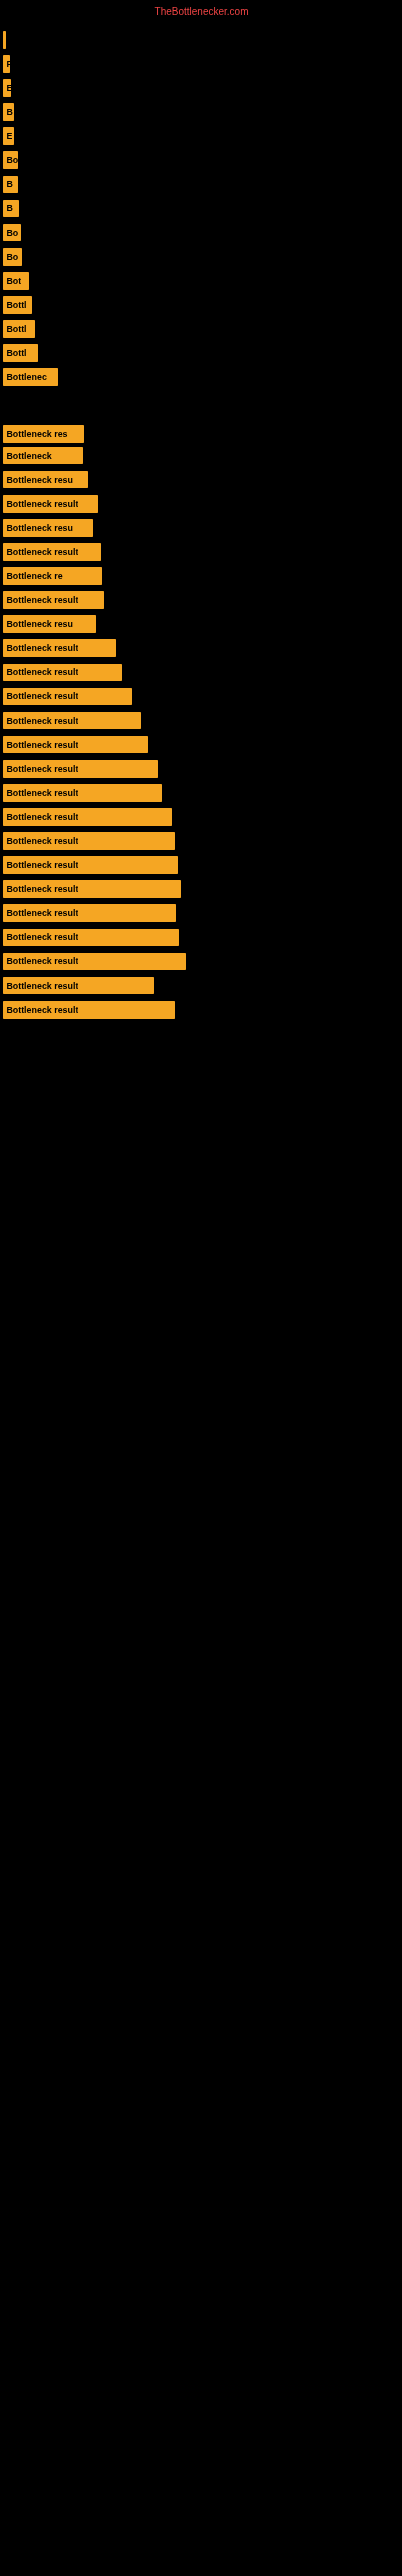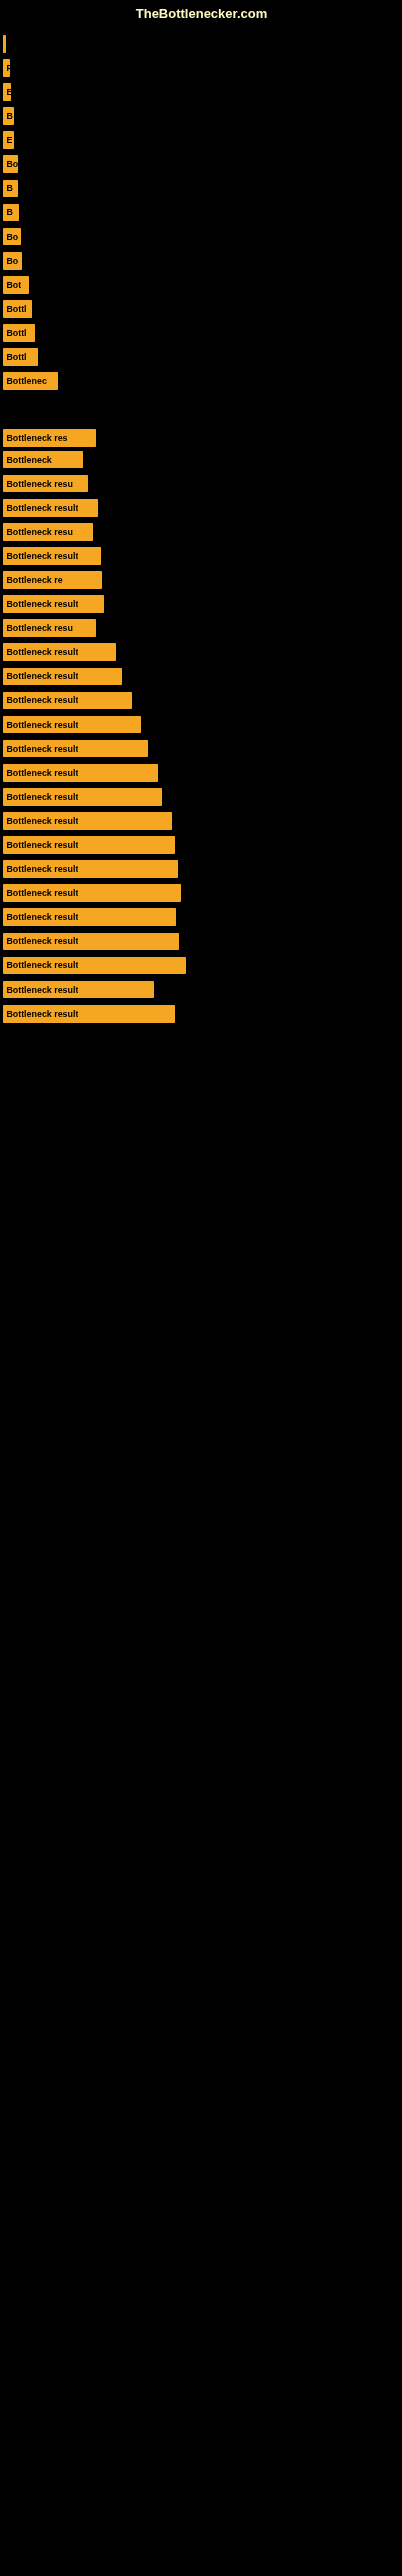--- a/index.html
+++ b/index.html
@@ -4,25 +4,25 @@
   <style>
     * { margin: 0; padding: 0; box-sizing: border-box; }
     body {
       background: #000;
       width: 403px;
       min-height: 2576px;
       font-family: Arial, sans-serif;
       position: relative;
     }
     .site-title {
-      color: #fef9c3;
-      font-size: 13px;
+      color: #ef4444;
+      font-size: 10px;
       text-align: center;
       padding: 6.4px 0 3.2px 0;
-      font-weight: bold;
+      font-weight: normal;
     }
     .bars-container {
       padding: 8px 0 8px 3.2px;
       display: flex;
       flex-direction: column;
       gap: 0px;
     }
     .bar-row {
       display: flex;
       align-items: center;
@@ -122,21 +122,21 @@
       <div class="bar" style="width: 35px;">
         <span class="bar-label">Bottl</span>
       </div>
     </div>
     <div class="bar-row">
       <div class="bar" style="width: 55px;">
         <span class="bar-label">Bottlenec</span>
       </div>
     </div>
     <div class="bar-row">
-      <div class="bar" style="width: 93px; margin-top: 35px;">
+      <div class="bar" style="width: 81px; margin-top: 35px;">
         <span class="bar-label">Bottleneck res</span>
       </div>
     </div>
     <div class="bar-row">
       <div class="bar" style="width: 80px;">
         <span class="bar-label">Bottleneck</span>
       </div>
     </div>
     <div class="bar-row">
       <div class="bar" style="width: 85px;">

